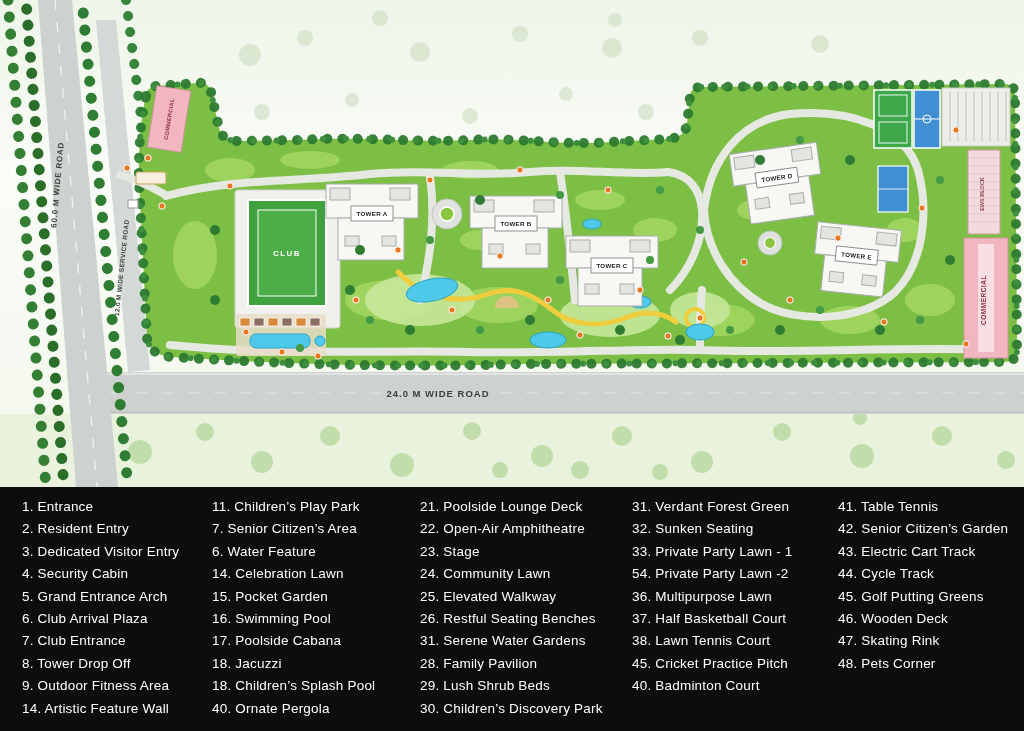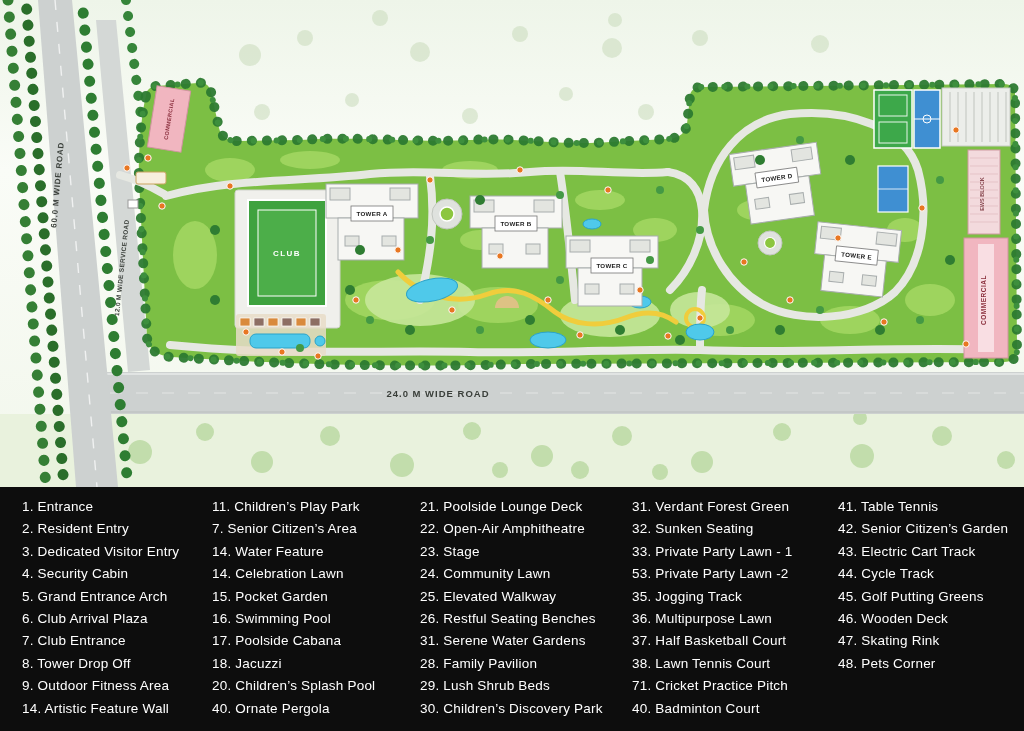--- a/index.html
+++ b/index.html
@@ -348,51 +348,50 @@
     <li>5. Grand Entrance Arch</li>
     <li>6. Club Arrival Plaza</li>
     <li>7. Club Entrance</li>
     <li>8. Tower Drop Off</li>
     <li>9. Outdoor Fitness Area</li>
     <li>14. Artistic Feature Wall</li>
   </ul>
   <ul class="col2">
     <li>11. Children’s Play Park</li>
     <li>7. Senior Citizen’s Area</li>
-    <li>14. Water Feature</li>
+    <li>6. Water Feature</li>
     <li>14. Celebration Lawn</li>
     <li>15. Pocket Garden</li>
     <li>16. Swimming Pool</li>
     <li>17. Poolside Cabana</li>
     <li>18. Jacuzzi</li>
-    <li>20. Children’s Splash Pool</li>
+    <li>18. Children’s Splash Pool</li>
     <li>40. Ornate Pergola</li>
   </ul>
   <ul class="col3">
     <li>21. Poolside Lounge Deck</li>
     <li>22. Open-Air Amphitheatre</li>
     <li>23. Stage</li>
     <li>24. Community Lawn</li>
     <li>25. Elevated Walkway</li>
     <li>26. Restful Seating Benches</li>
     <li>31. Serene Water Gardens</li>
     <li>28. Family Pavilion</li>
     <li>29. Lush Shrub Beds</li>
     <li>30. Children’s Discovery Park</li>
   </ul>
   <ul class="col4">
     <li>31. Verdant Forest Green</li>
     <li>32. Sunken Seating</li>
     <li>33. Private Party Lawn - 1</li>
-    <li>53. Private Party Lawn -2</li>
-    <li>35. Jogging Track</li>
+    <li>54. Private Party Lawn -2</li>
     <li>36. Multipurpose Lawn</li>
     <li>37. Half Basketball Court</li>
     <li>38. Lawn Tennis Court</li>
-    <li>71. Cricket Practice Pitch</li>
+    <li>45. Cricket Practice Pitch</li>
     <li>40. Badminton Court</li>
   </ul>
   <ul class="col5">
     <li>41. Table Tennis</li>
     <li>42. Senior Citizen’s Garden</li>
     <li>43. Electric Cart Track</li>
     <li>44. Cycle Track</li>
     <li>45. Golf Putting Greens</li>
     <li>46. Wooden Deck</li>
     <li>47. Skating Rink</li>

